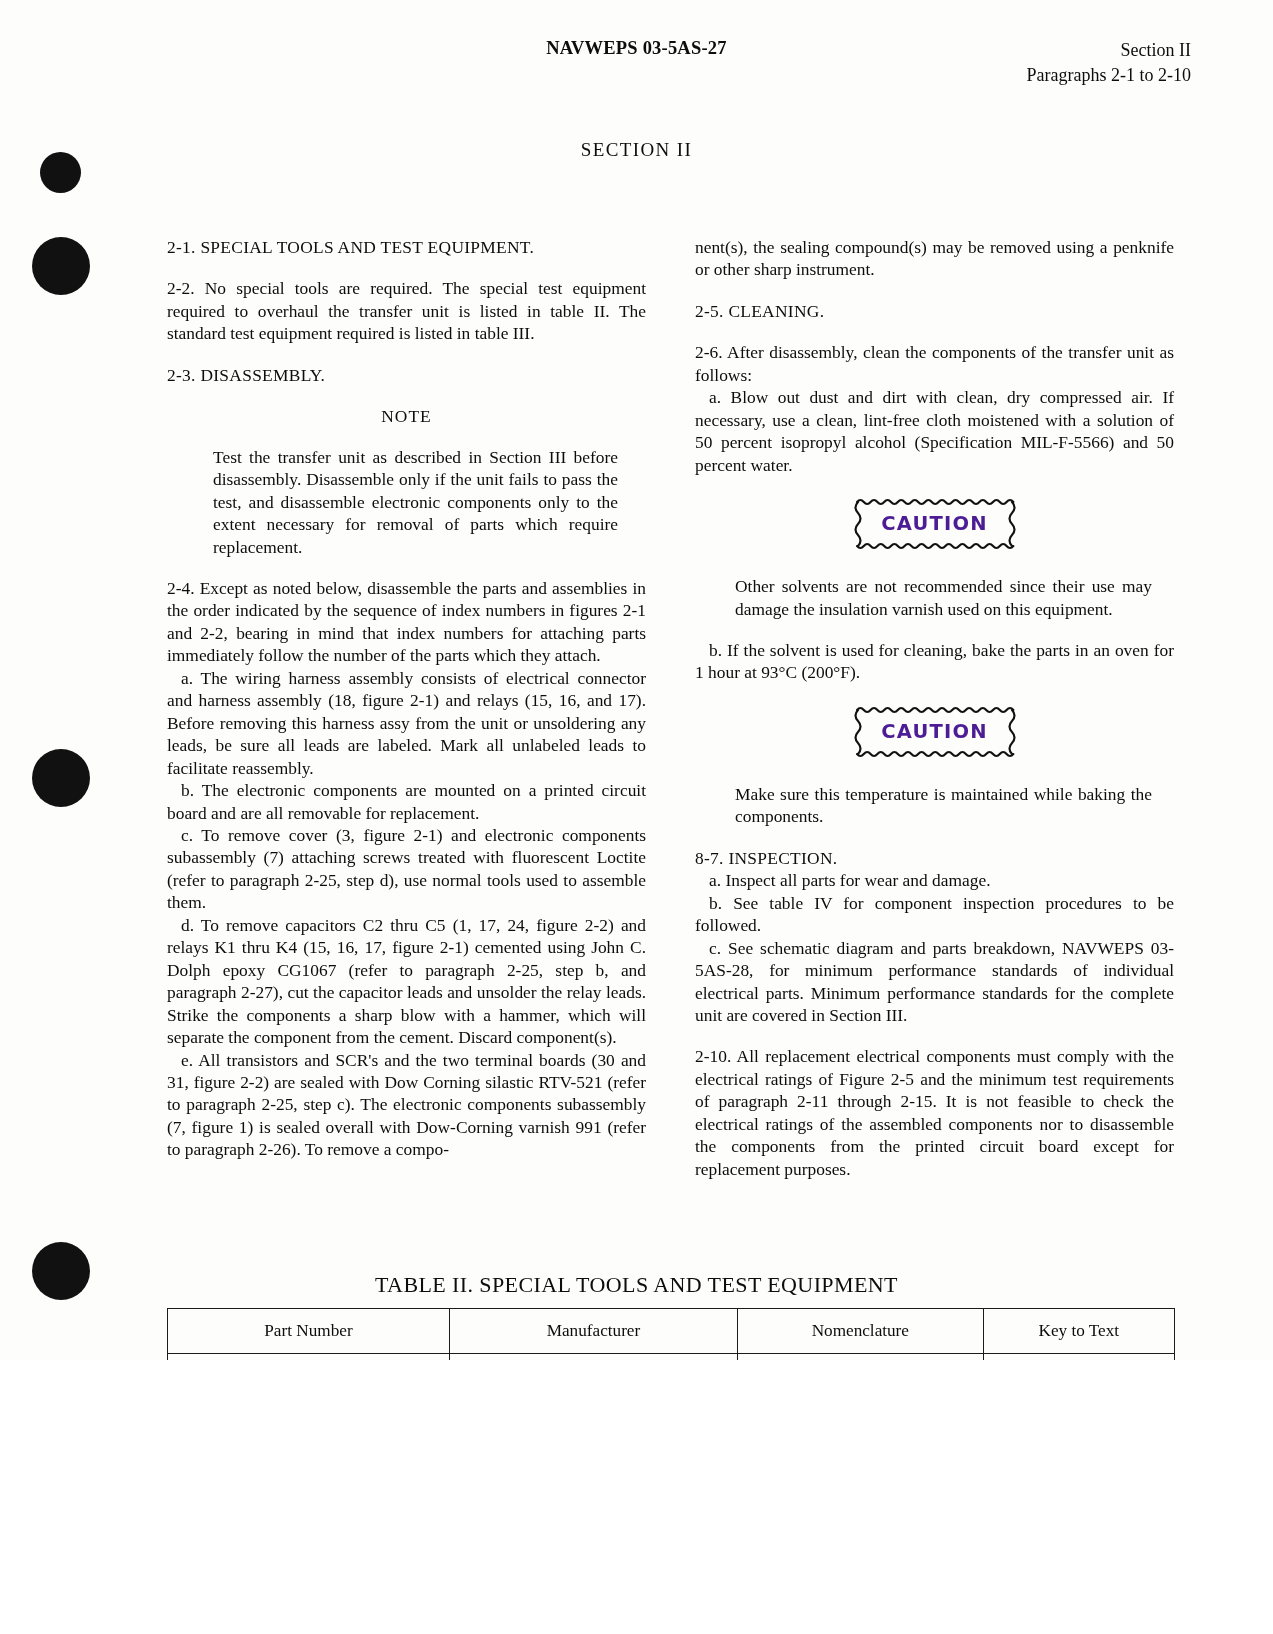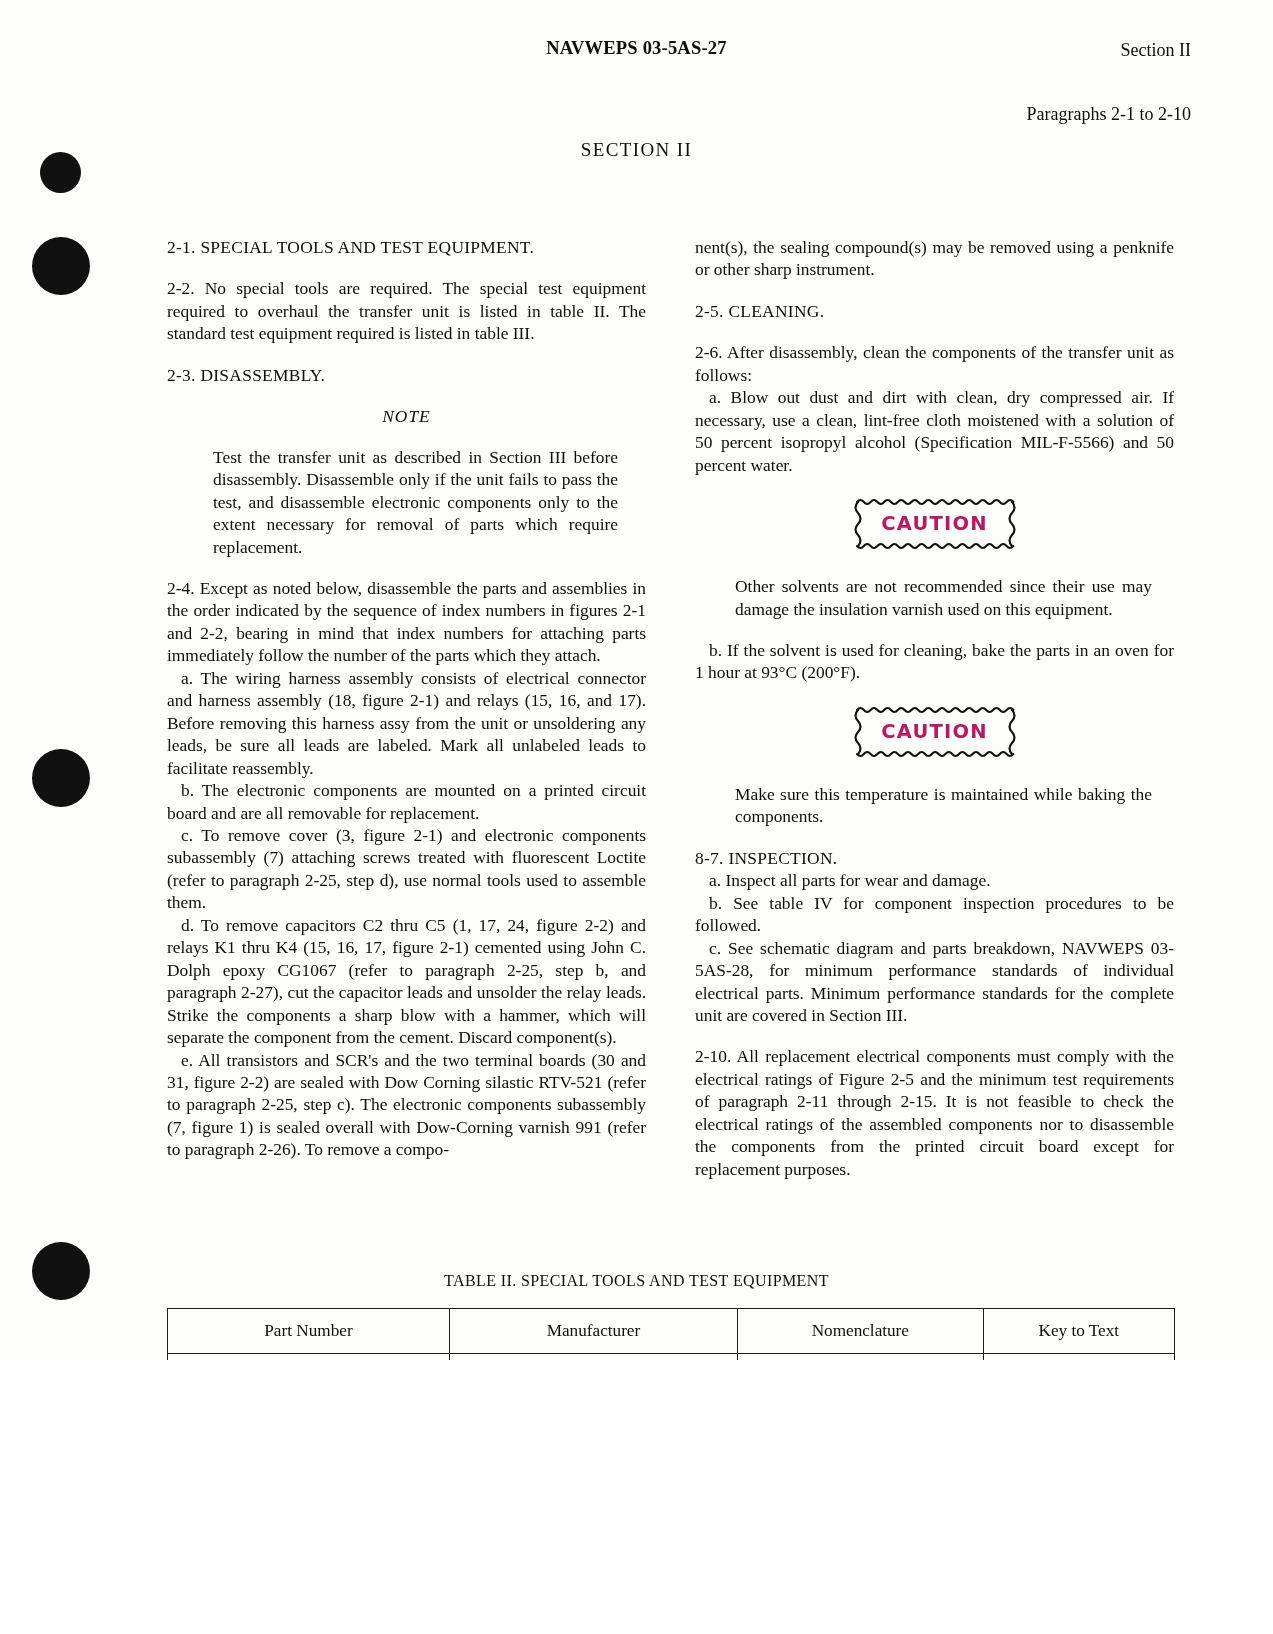--- a/index.html
+++ b/index.html
@@ -43,21 +43,21 @@
   }
   .runhead-right {
     position: absolute;
     right: 82px;
     top: 0;
     text-align: right;
     font-size: 18px;
     line-height: 25px;
   }
   .runhead-right .l1 { display: block; }
-  .runhead-right .l2 { display: block; margin-top: 39px; }
+  .runhead-right .l2 { display: block; }
 
   
   .sec-title {
     position: absolute;
     left: 0; right: 0;
     text-align: center;
     font-size: 19px;
     letter-spacing: 1.4px;
   }
   .sec-title.t1 { top: 139px; }
@@ -88,21 +88,20 @@
   .p.sub {
     text-indent: 14px;
   }
 
   
   .note-label {
     text-align: center;
     margin: 19px 0 0 0;
     letter-spacing: 1px;
     text-indent: 0;
-    font-style: italic;
   }
   .note-body {
     margin: 18px 0 0 0;
     padding: 0 28px 0 46px;
     text-align: justify;
   }
 
   
   .caution-wrap {
     position: relative;
@@ -127,35 +126,35 @@
   .caution-text {
     position: absolute;
     inset: 0;
     display: flex;
     align-items: center;
     justify-content: center;
     font-family: "DejaVu Sans", "Liberation Sans", sans-serif;
     font-weight: bold;
     font-size: 19.5px;
     letter-spacing: 1.2px;
-    color: #be185d;
+    color: #4c1d95;
   }
   .caution-body {
     margin: 15px 0 0 0;
     padding: 0 22px 0 40px;
     text-align: justify;
   }
 
   
   .table-caption {
     position: absolute;
     top: 1272px;
     left: 0; right: 0;
     text-align: center;
-    font-size: 16px;
+    font-size: 22px;
     letter-spacing: 0.4px;
   }
   table.tbl {
     position: absolute;
     top: 1308px;
     left: 167px;
     width: 1008px;
     border-collapse: collapse;
     font-size: 17.2px;
   }

